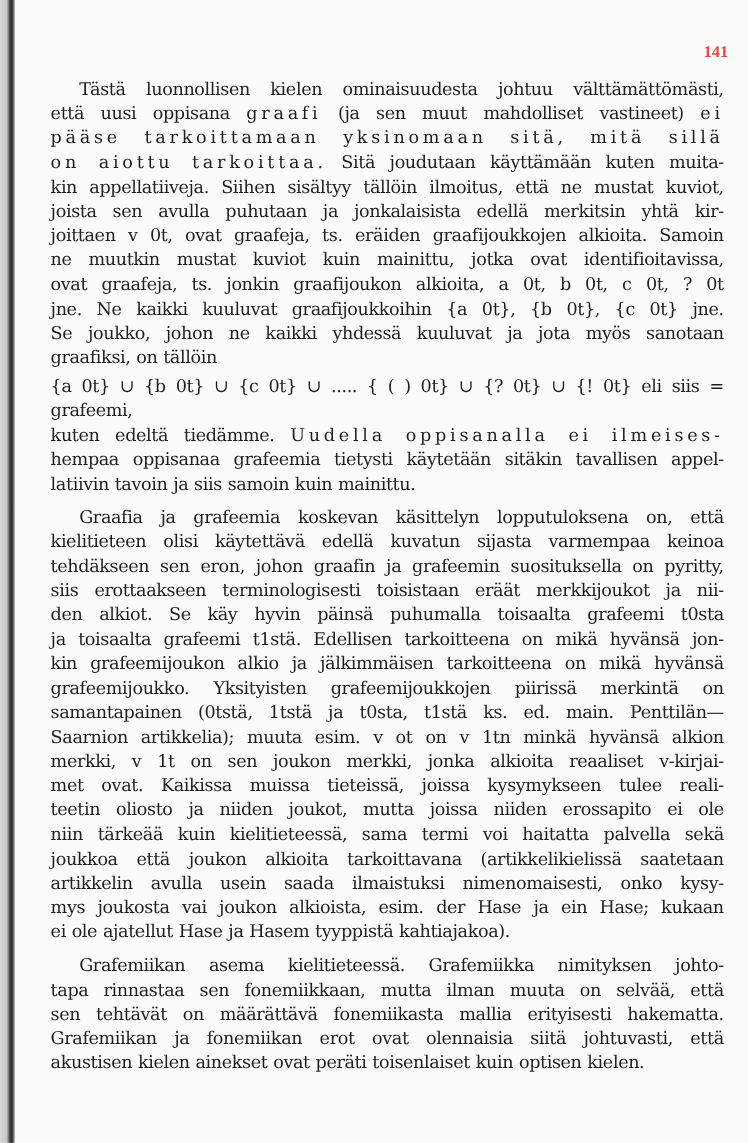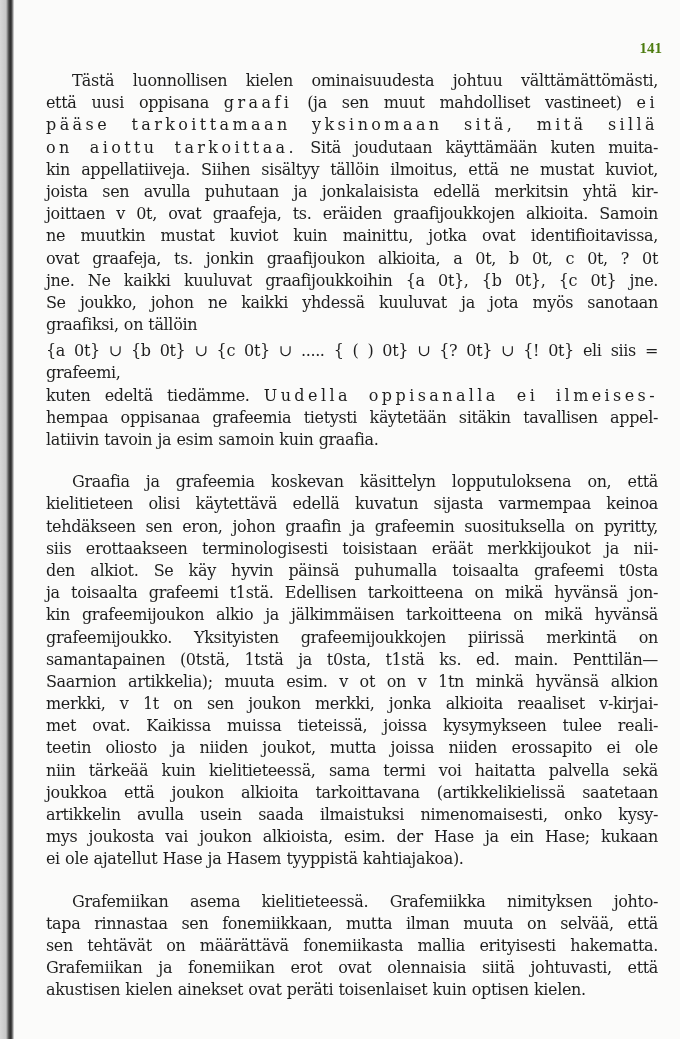--- a/index.html
+++ b/index.html
@@ -9,34 +9,34 @@
     position:relative;
     font-family:"DejaVu Serif", "Liberation Serif", serif;
     color:#1e1e1e;
   }
   .binding {
     position:absolute; left:0; top:0; width:14px; height:1039px;
     background:linear-gradient(to right,#d8d8d8 0px,#c8c8c8 6px,#444 9px,#2a2a2a 11px,#9a9a9a 13px,#f2f2f2 14px);
   }
   .page-number {
     position:absolute; top:40px; right:18px;
-    font-size:15px; font-weight:bold; color:#4d7c0f;
+    font-size:15px; font-weight:bold; color:#ef4444;
     font-family:"Liberation Serif", serif;
   }
   .text {
     position:absolute; left:46px; top:70px; width:612px;
     font-size:16px; line-height:22.2px;
     font-family:"DejaVu Serif", serif;
     letter-spacing:-0.35px;
     word-spacing:0.5px;
   }
   .line { display:block; white-space:nowrap; text-align:justify; text-align-last:justify; height:22.2px; }
   .line.last { text-align-last:left; }
   .indent { padding-left:26px; }
-  .gap { margin-top:20px; }
+  .gap { margin-top:8px; }
   .sp { letter-spacing:3.4px; }
   .it { }
   .formula { display:block; white-space:nowrap; text-align-last:justify; text-align:justify; height:22.2px; margin-top:4px; }
 </style>
 </head>
 <body>
 
 <div class="binding"></div>
 <div class="page-number">141</div>
 <div class="text" id="body-text">
@@ -54,21 +54,21 @@
       <span class="line"><span>Se joukko, johon ne kaikki yhdessä kuuluvat ja jota myös sanotaan</span></span>
       <span class="line last"><span>graafiksi, on tällöin</span></span>
     </div>
     <div class="gap" style="margin-top: 4px;">
       <span class="formula"><span>{a 0t}  ∪  {b 0t}  ∪  {c 0t}  ∪  .....  { ( ) 0t}  ∪  {? 0t}  ∪  {! 0t}  eli  siis =</span></span>
       <span class="line last"><span class="it">grafeemi,</span></span>
     </div>
     <div>
       <span class="line"><span>kuten edeltä tiedämme. </span><span class="sp">Uudella oppisanalla ei ilmeises-</span></span>
       <span class="line"><span>hempaa oppisanaa grafeemia tietysti käytetään sitäkin tavallisen appel-</span></span>
-      <span class="line last"><span>latiivin tavoin ja esim samoin kuin graafia.</span></span>
+      <span class="line last"><span>latiivin tavoin ja siis samoin kuin mainittu.</span></span>
     </div>
     <div class="gap">
       <span class="line indent"><span>Graafia ja grafeemia koskevan käsittelyn lopputuloksena on, että</span></span>
       <span class="line"><span>kielitieteen olisi käytettävä edellä kuvatun sijasta varmempaa keinoa</span></span>
       <span class="line"><span>tehdäkseen sen eron, johon graafin ja grafeemin suosituksella on pyritty,</span></span>
       <span class="line"><span>siis erottaakseen terminologisesti toisistaan eräät merkkijoukot ja nii-</span></span>
       <span class="line"><span>den alkiot.  Se käy hyvin päinsä puhumalla toisaalta </span><span class="it">grafeemi t0</span><span>sta</span></span>
       <span class="line"><span>ja toisaalta </span><span class="it">grafeemi t1</span><span>stä.  Edellisen tarkoitteena on mikä hyvänsä jon-</span></span>
       <span class="line"><span>kin grafeemijoukon alkio ja jälkimmäisen tarkoitteena on mikä hyvänsä</span></span>
       <span class="line"><span>grafeemijoukko.  Yksityisten grafeemijoukkojen piirissä merkintä on</span></span>

